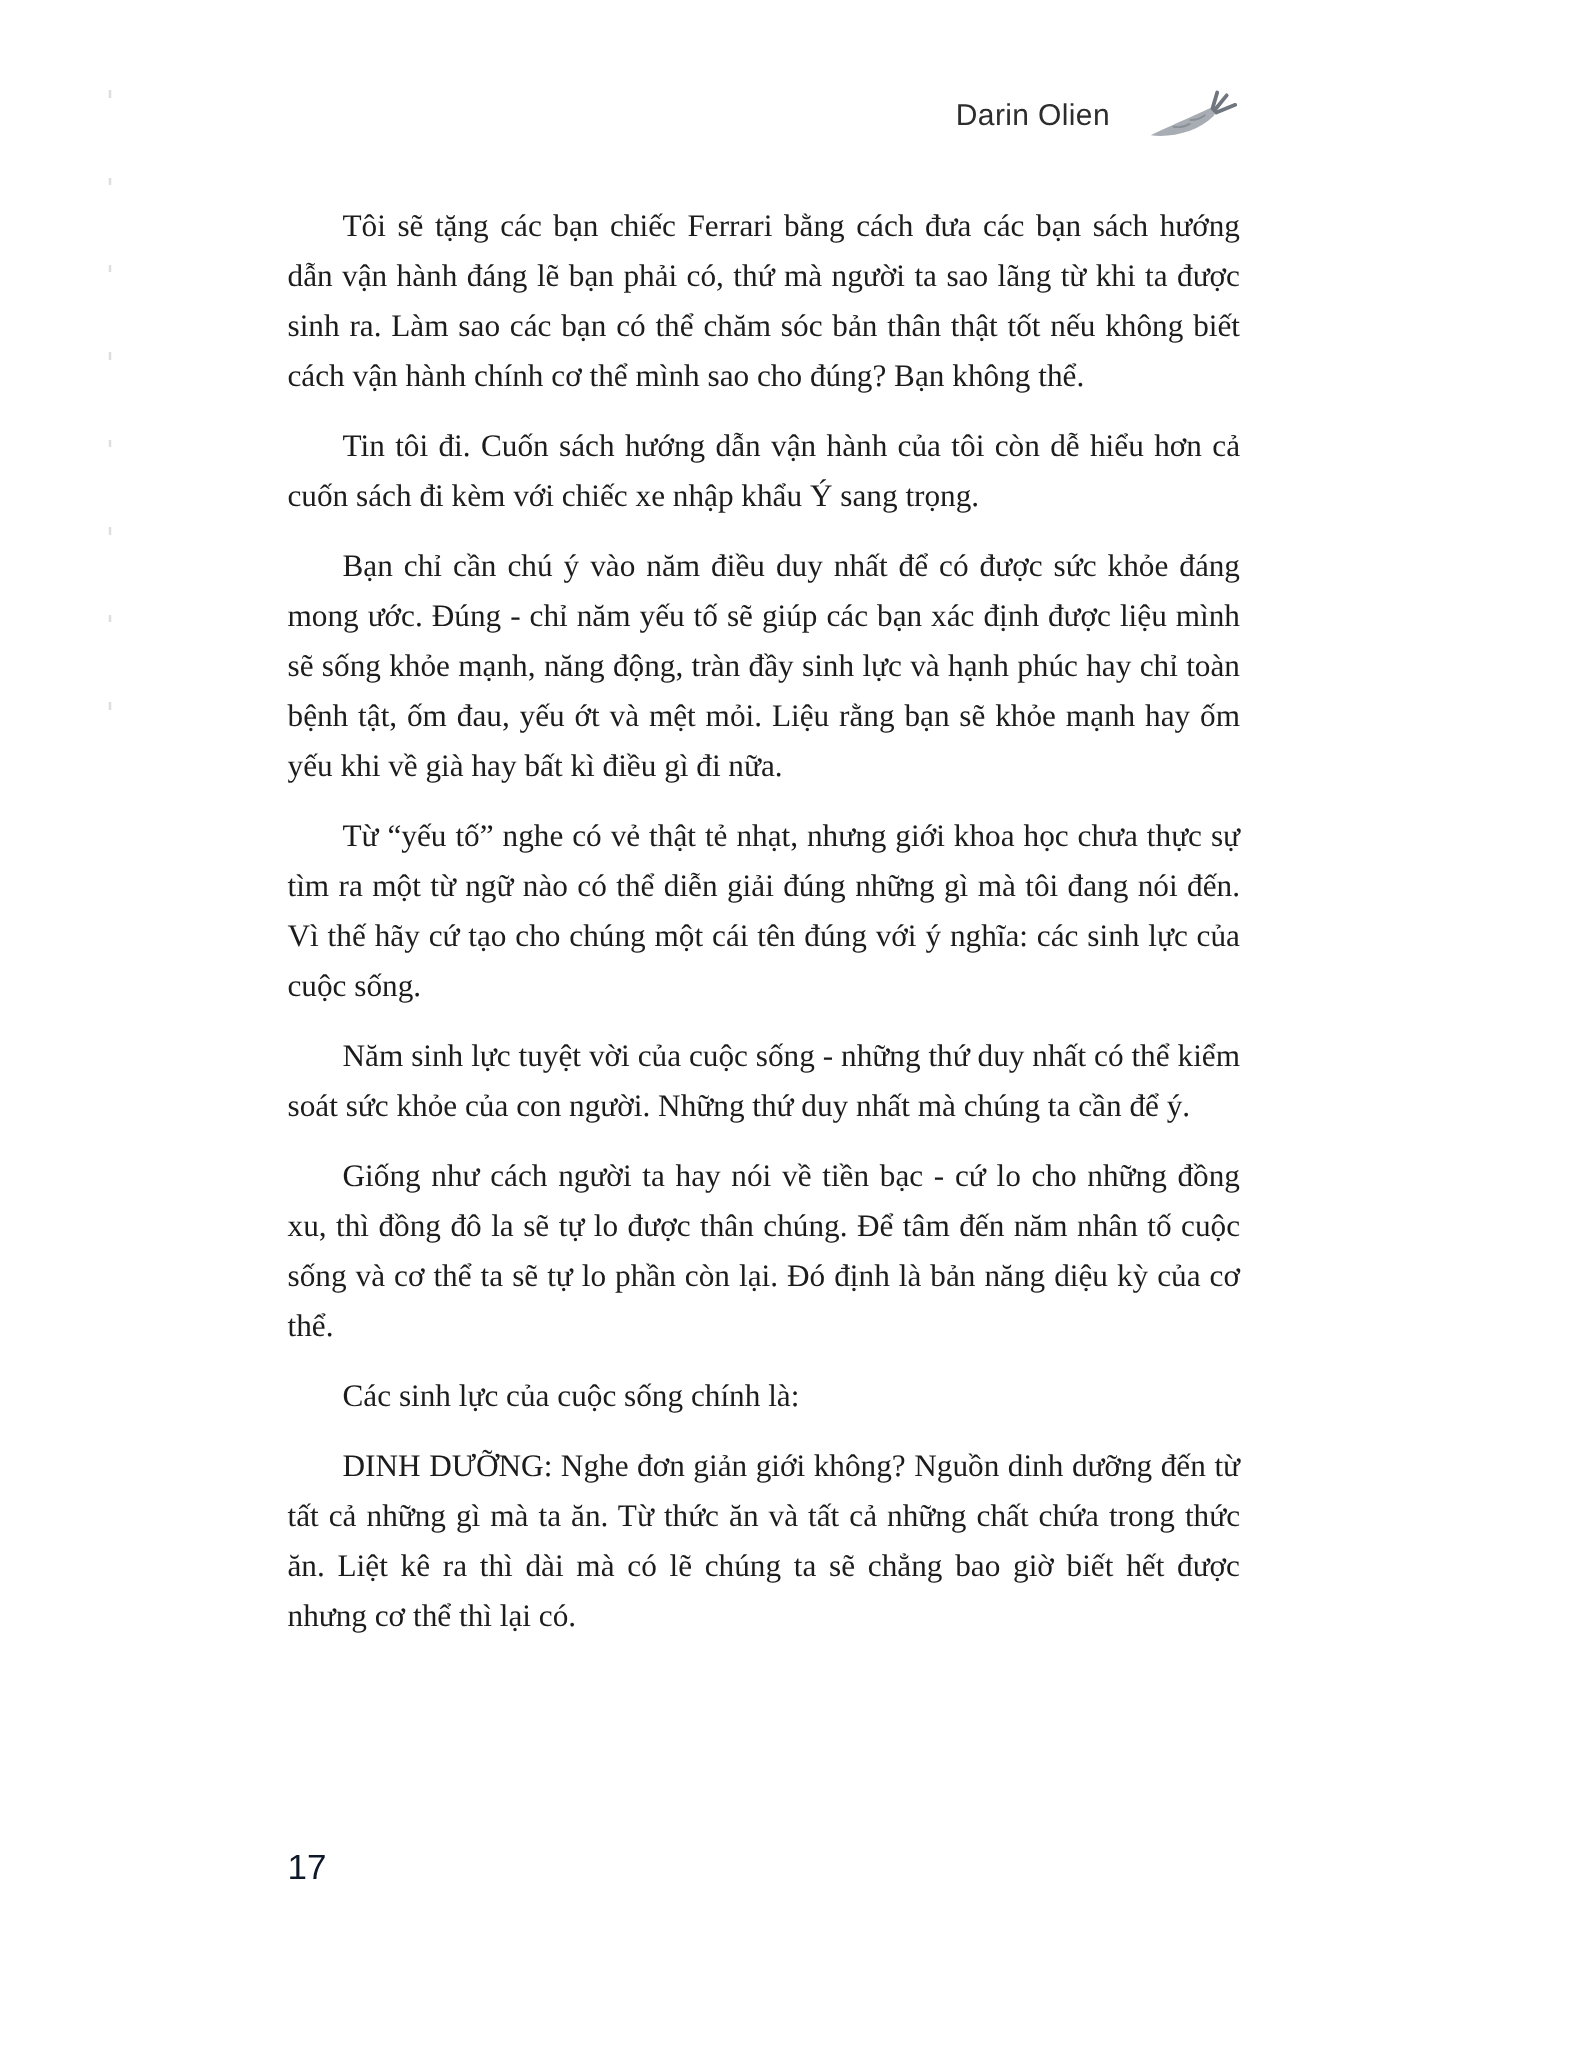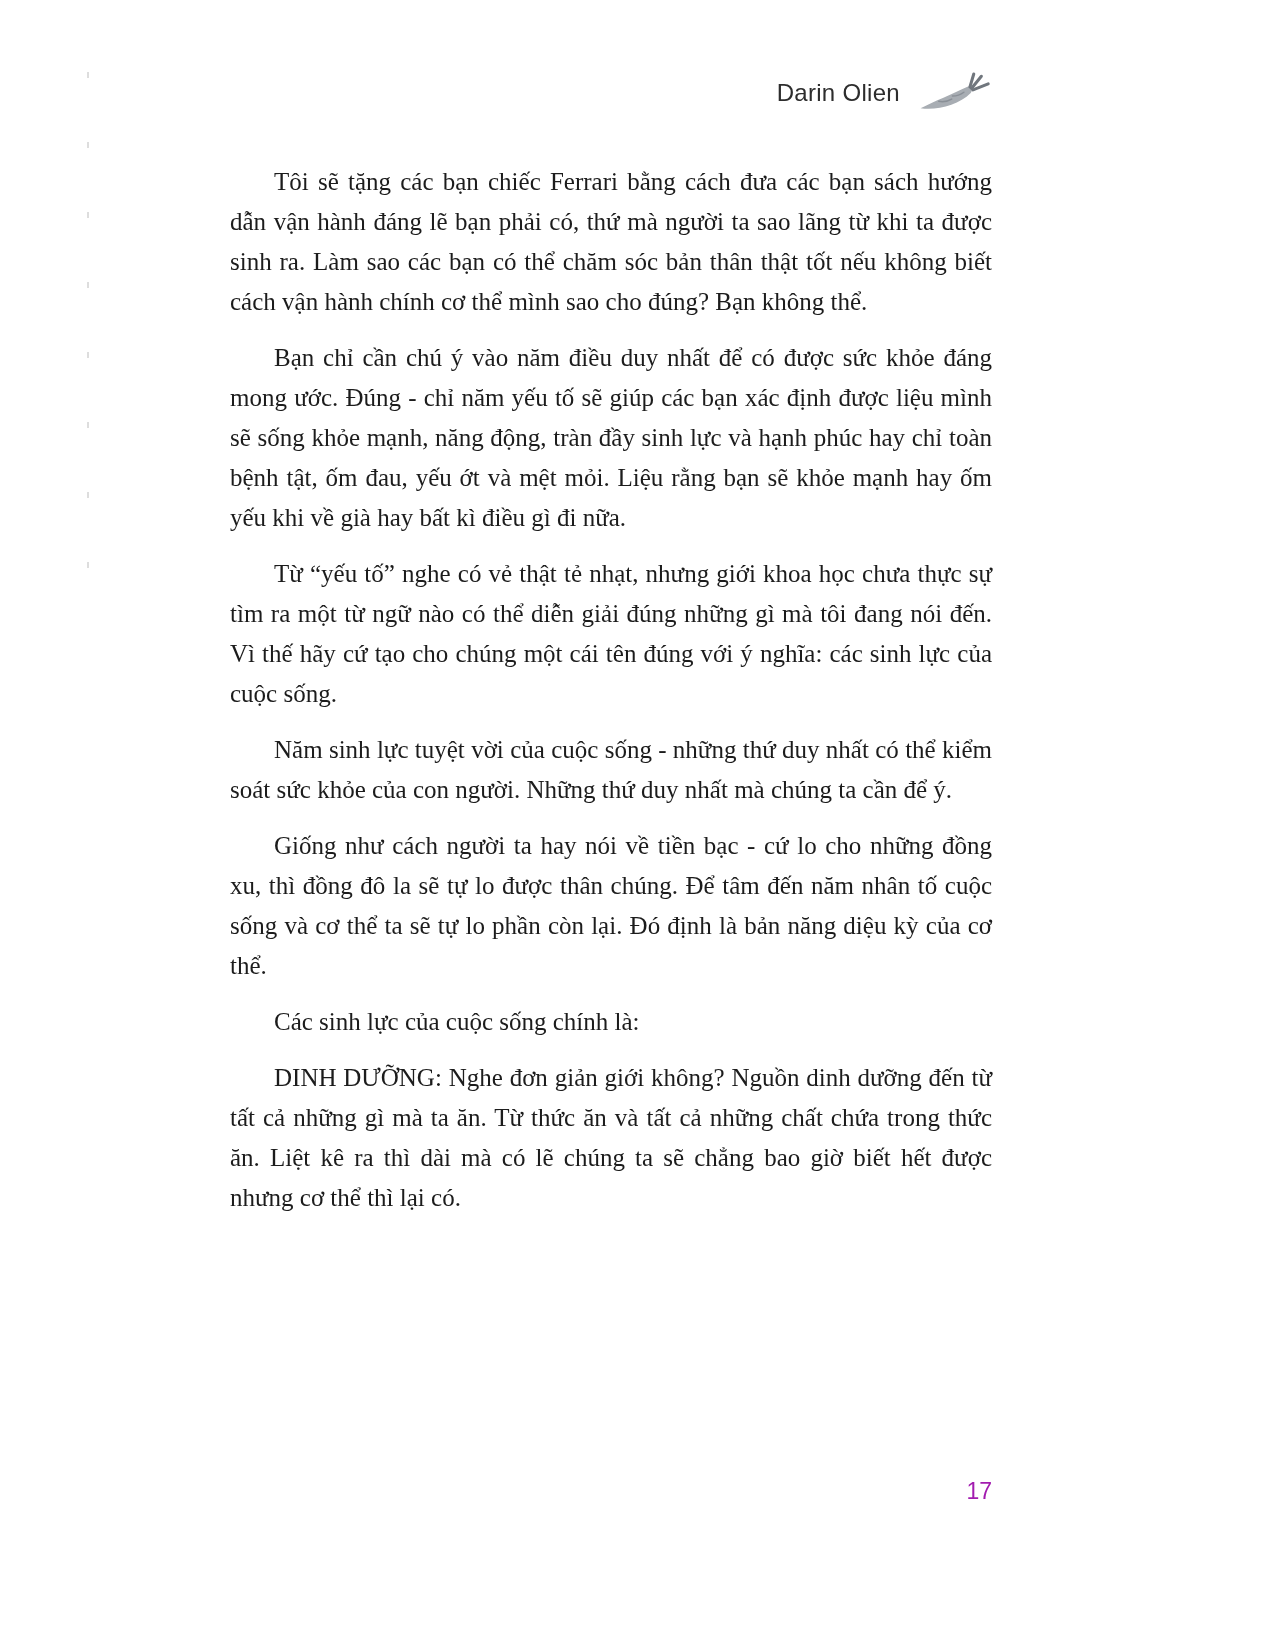--- a/index.html
+++ b/index.html
@@ -32,21 +32,21 @@
   .content {
     position: absolute;
     left: 230px;
     top: 70px;
     width: 762px;
   }
   .header-row {
     display: flex;
     justify-content: flex-end;
     align-items: center;
-    gap: 16px;
+    gap: 28px;
     margin-bottom: 46px;
     height: 46px;
   }
   .author {
     font-family: "Liberation Sans", sans-serif;
     font-size: 24px;
     font-weight: 500;
     color: #2d2d2d;
     letter-spacing: 0.3px;
   }
@@ -61,24 +61,23 @@
     line-height: 40px;
     text-align: justify;
     text-indent: 44px;
     color: #1c1c1c;
   }
   .page-number {
     position: absolute;
     left: 230px;
     top: 1478px;
     width: 762px;
-    text-align: right;
     font-family: "Liberation Sans", sans-serif;
-    font-size: 23px;
-    color: #a21caf;
+    font-size: 28px;
+    color: #0f172a;
   }
 </style>
 </head>
 <body>
 
 <div class="page">
 
   <div class="scan-edge"></div>
 
   <div class="content">
@@ -92,20 +91,21 @@
           <path d="M48 34 C 54 34, 59 32, 63 29" stroke="#8a9097" stroke-width="2" fill="none" stroke-linecap="round"></path>
           <path d="M73 24 L 86 8" stroke="#70767d" stroke-width="4" fill="none" stroke-linecap="round"></path>
           <path d="M75 26 L 95 18" stroke="#70767d" stroke-width="4" fill="none" stroke-linecap="round"></path>
           <path d="M71 22 L 76 5" stroke="#70767d" stroke-width="4" fill="none" stroke-linecap="round"></path>
         </svg>
       </span>
     </div>
 
     <div class="body-text">
       <p class="para">Tôi sẽ tặng các bạn chiếc Ferrari bằng cách đưa các bạn sách hướng dẫn vận hành đáng lẽ bạn phải có, thứ mà người ta sao lãng từ khi ta được sinh ra. Làm sao các bạn có thể chăm sóc bản thân thật tốt nếu không biết cách vận hành chính cơ thể mình sao cho đúng? Bạn không thể.</p>
+      <p class="para">Tin tôi đi. Cuốn sách hướng dẫn vận hành của tôi còn dễ hiểu hơn cả cuốn sách đi kèm với chiếc xe nhập khẩu Ý sang trọng.</p>
       <p class="para">Bạn chỉ cần chú ý vào năm điều duy nhất để có được sức khỏe đáng mong ước. Đúng - chỉ năm yếu tố sẽ giúp các bạn xác định được liệu mình sẽ sống khỏe mạnh, năng động, tràn đầy sinh lực và hạnh phúc hay chỉ toàn bệnh tật, ốm đau, yếu ớt và mệt mỏi. Liệu rằng bạn sẽ khỏe mạnh hay ốm yếu khi về già hay bất kì điều gì đi nữa.</p>
       <p class="para">Từ “yếu tố” nghe có vẻ thật tẻ nhạt, nhưng giới khoa học chưa thực sự tìm ra một từ ngữ nào có thể diễn giải đúng những gì mà tôi đang nói đến. Vì thế hãy cứ tạo cho chúng một cái tên đúng với ý nghĩa: các sinh lực của cuộc sống.</p>
       <p class="para">Năm sinh lực tuyệt vời của cuộc sống - những thứ duy nhất có thể kiểm soát sức khỏe của con người. Những thứ duy nhất mà chúng ta cần để ý.</p>
       <p class="para">Giống như cách người ta hay nói về tiền bạc - cứ lo cho những đồng xu, thì đồng đô la sẽ tự lo được thân chúng. Để tâm đến năm nhân tố cuộc sống và cơ thể ta sẽ tự lo phần còn lại. Đó định là bản năng diệu kỳ của cơ thể.</p>
       <p class="para">Các sinh lực của cuộc sống chính là:</p>
       <p class="para">DINH DƯỠNG: Nghe đơn giản giới không? Nguồn dinh dưỡng đến từ tất cả những gì mà ta ăn. Từ thức ăn và tất cả những chất chứa trong thức ăn. Liệt kê ra thì dài mà có lẽ chúng ta sẽ chẳng bao giờ biết hết được nhưng cơ thể thì lại có.</p>
     </div>
 
   </div>
 

